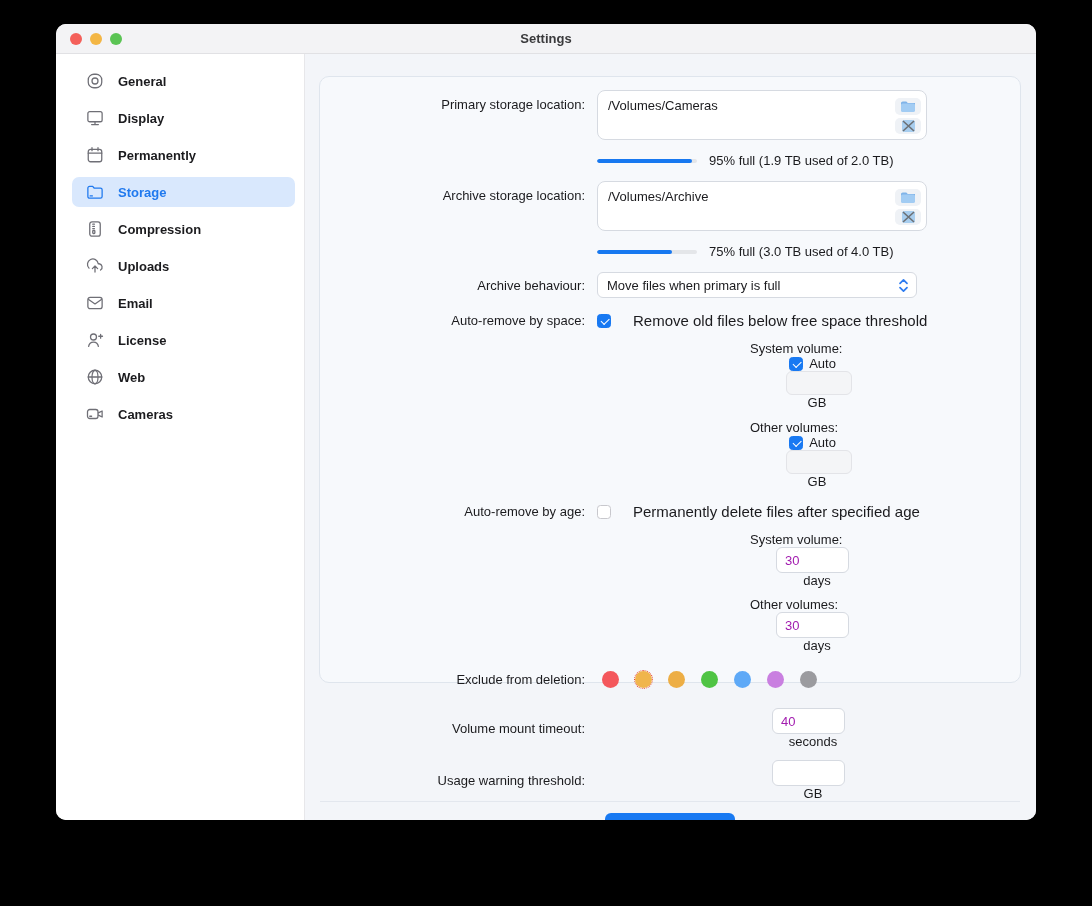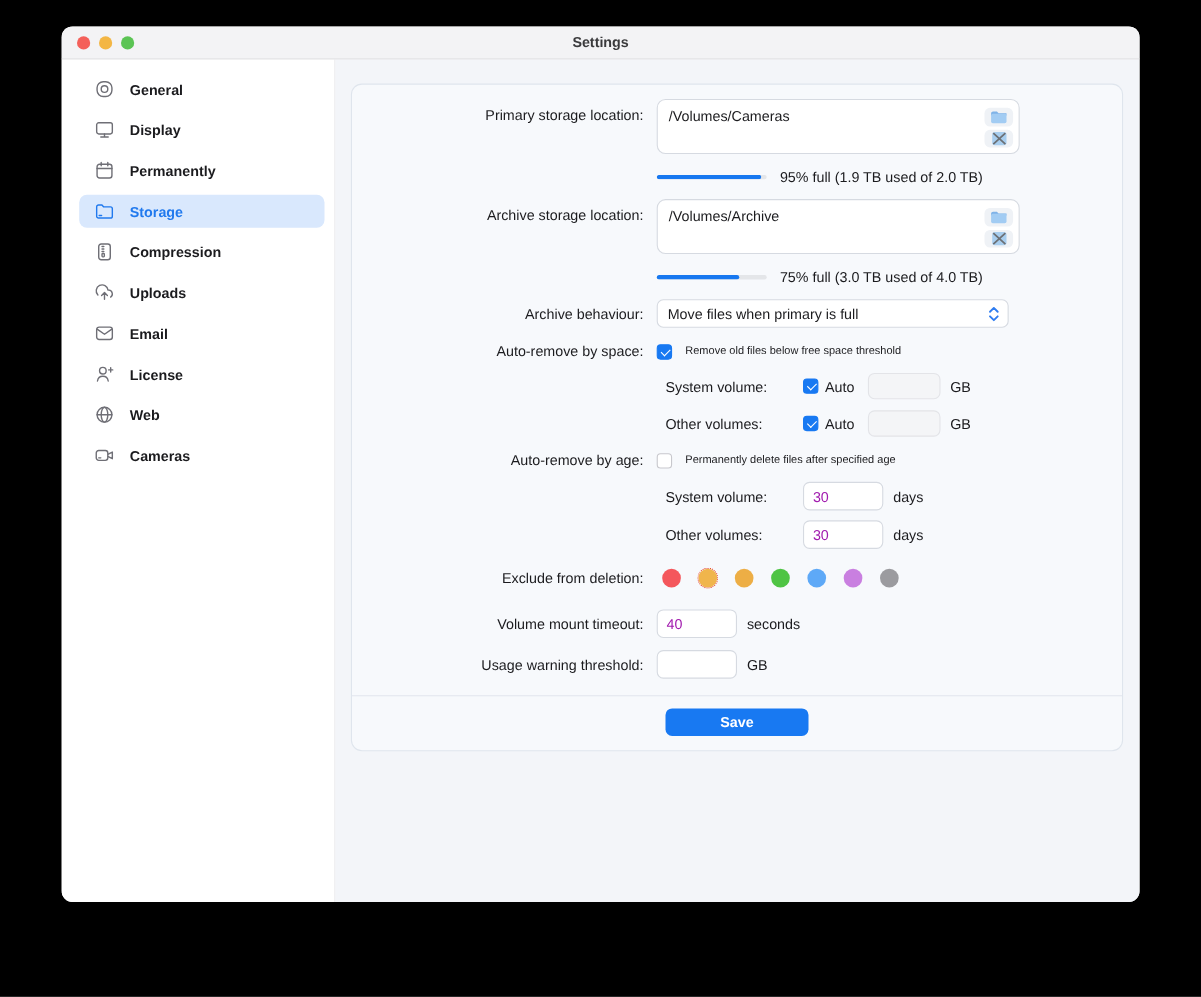--- a/index.html
+++ b/index.html
@@ -42,23 +42,23 @@
   
   .select { width:320px; height:26px; background:#fff; border:1px solid #D6DAE1; border-radius:6px;
             display:flex; align-items:center; padding:0 7px 0 9px; font-size:13px; color:#1B1B1E; cursor:default; }
   .select svg { margin-left:auto; }
   
   .cb { width:14px; height:14px; border-radius:3.5px; background:#fff; border:1px solid #C8C8CD;
         position:relative; flex:0 0 14px; cursor:default; }
   .cb.checked { background:#1879F2; border-color:#1879F2; }
   .cb.checked::after { content:""; position:absolute; left:3px; top:3.2px; width:7px; height:3.6px;
         border-left:1.7px solid #fff; border-bottom:1.7px solid #fff; transform:rotate(-45deg); }
-  .cb-row { display:flex; align-items:center; gap:12px; font-size:10px; color:#1B1B1E; }
-  
-  .inner { display:flex; align-items:center; margin-left:8px; font-size:13px; color:#1B1B1E; }
+  .cb-row { display:flex; align-items:center; gap:22px; font-size:15px; color:#1B1B1E; }
+  
+  .inner { display:flex; align-items:center; margin-left:8px; font-size:13px; color:#1B1B1E;flex-direction:column; }
   .inner .ilbl { width:125px; }
   .auto-wrap { display:flex; align-items:center; gap:6px; }
   input.field { height:26px; width:73px; background:#fff; border:1px solid #D6DAE1; border-radius:6px;
                 padding:0 8px; font-size:13px; color:#a21caf; font-family:inherit; }
   input.field.dis { height:24px; width:66px; background:#F4F5F7; border-color:#E3E4E8; margin-left:12px; }
   .unit { margin-left:9px; }
   
   .dots { display:flex; gap:16px; margin-left:5px; align-items:center; }
   .dot { width:17px; height:17px; border-radius:50%; cursor:default; }
   .dot.dot-selected { outline:1.5px dotted #E8432D; outline-offset:0px; }

